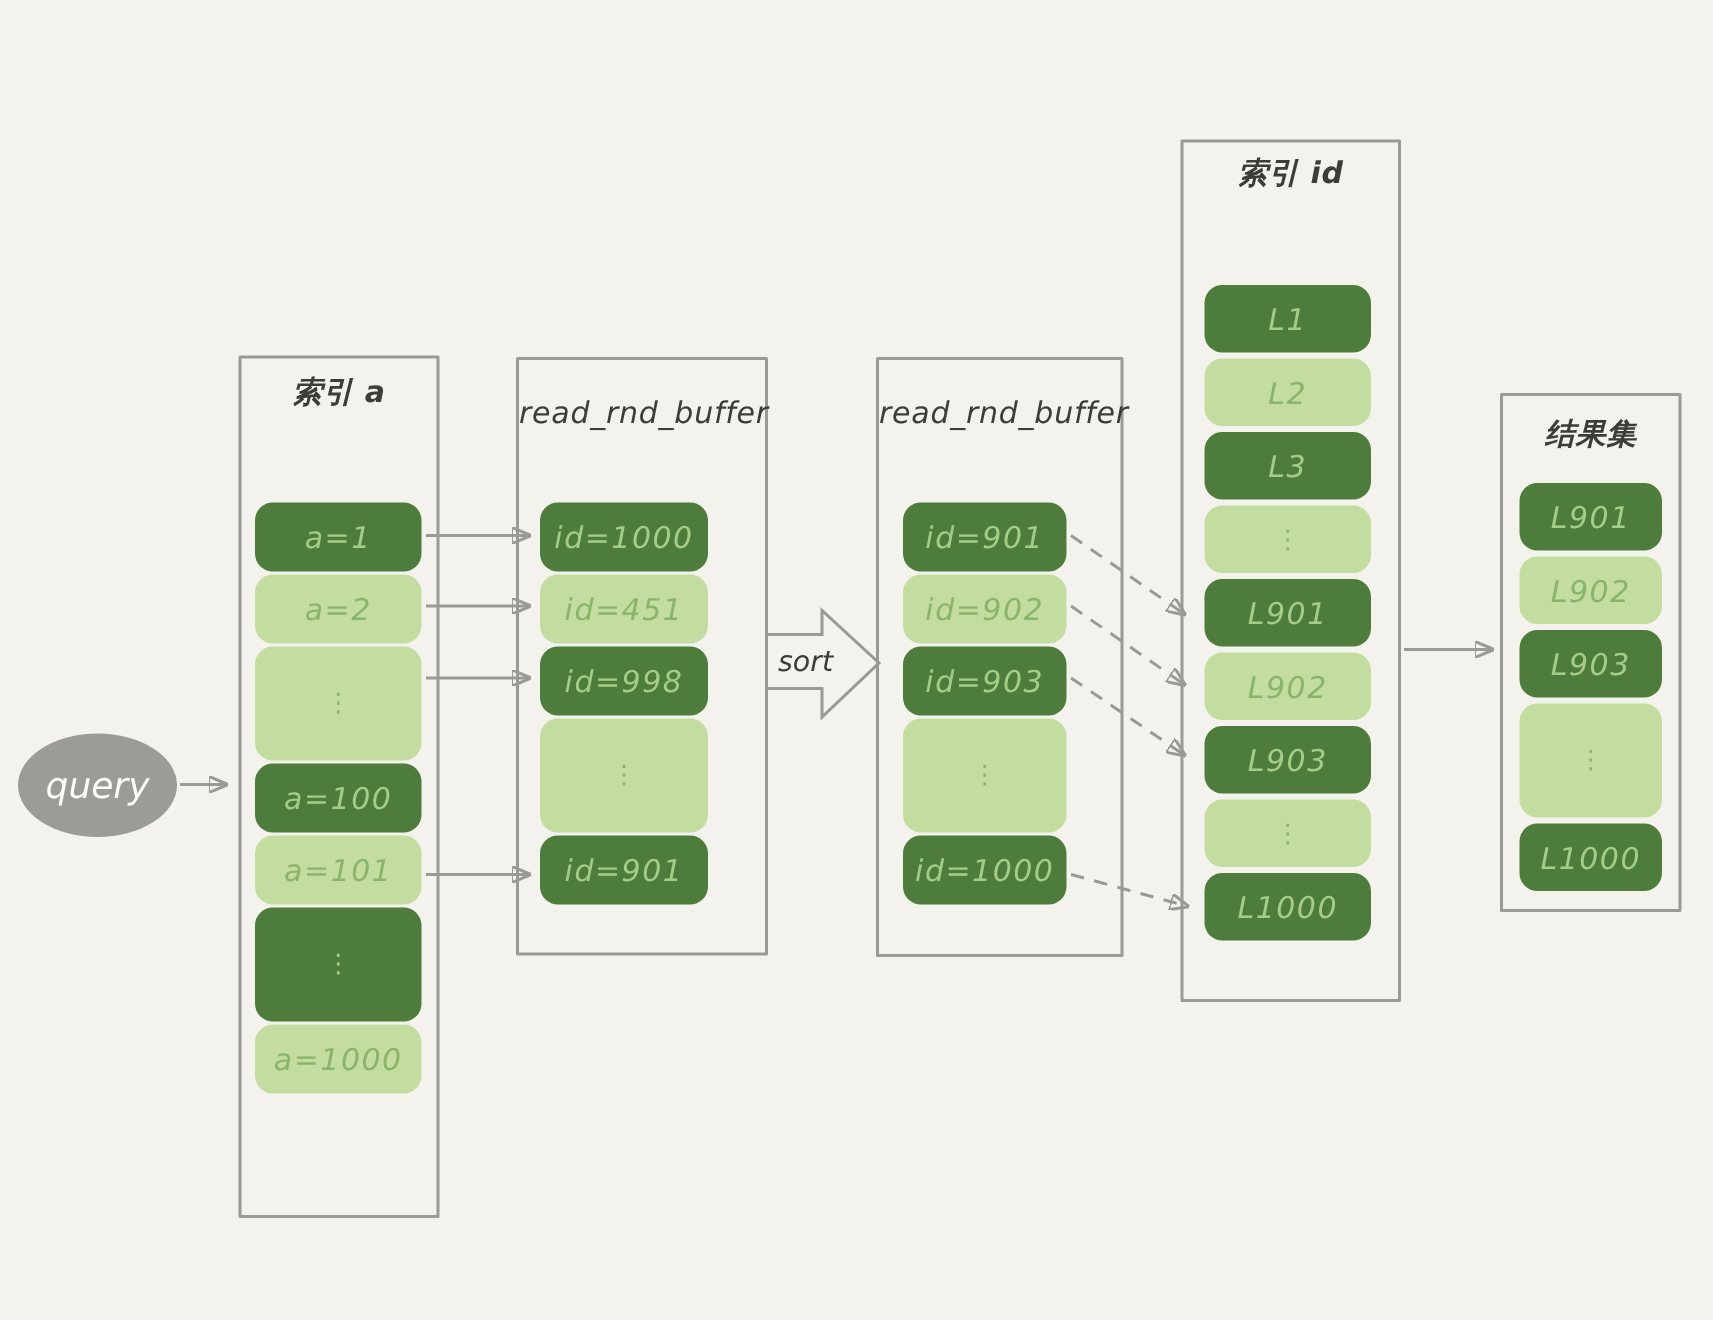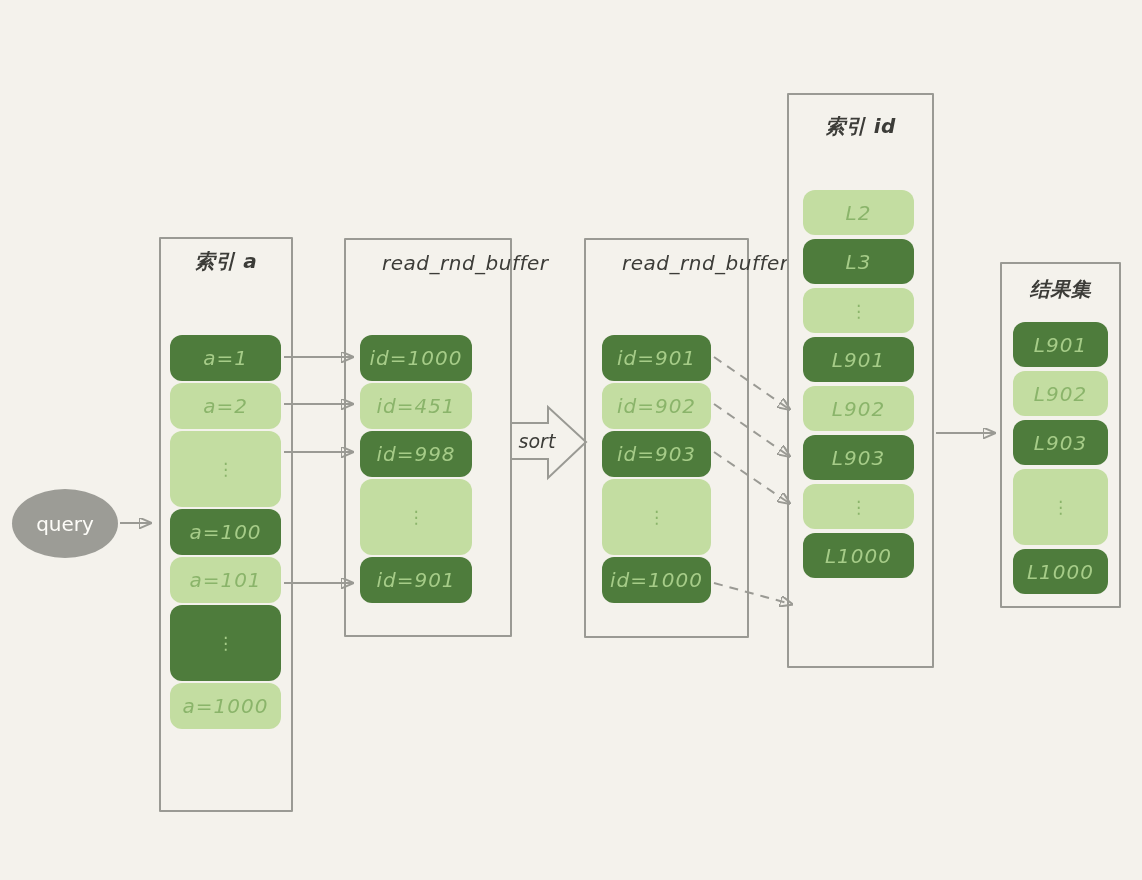--- a/index.html
+++ b/index.html
@@ -27,22 +27,22 @@
   .panel-title{
     width:100%;text-align:center;color:var(--title-text);
     font-size:20px;font-style:italic;letter-spacing:.5px;
   }
   .p1{left:159px;top:237px;width:134px;height:575px;}
   .p2{left:344px;top:238px;width:168px;height:399px;}
   .p3{left:584px;top:238px;width:165px;height:400px;}
   .p4{left:787px;top:93px;width:147px;height:575px;}
   .p5{left:1000px;top:262px;width:121px;height:346px;}
   .p1 .panel-title{margin-top:9px;}
-  .p2 .panel-title,.p3 .panel-title{margin-top:11px;padding-left:36px;}
-  .p4 .panel-title{margin-top:18px;}
+  .p2 .panel-title,.p3 .panel-title{margin-top:23px;}
+  .p4 .panel-title{margin-top:7px;}
   .p5 .panel-title{margin-top:12px;}
   .p1 .panel-title,.p4 .panel-title,.p5 .panel-title{font-weight:bold;}
   .cells{
     position:absolute;display:flex;flex-direction:column;
   }
   .p1 .cells{top:96px;left:9px;right:10px;gap:2px;}
   .p2 .cells{top:95px;left:14px;right:38px;gap:2px;}
   .p3 .cells{top:95px;left:16px;right:36px;gap:2px;}
   .p4 .cells{top:95px;left:14px;right:18px;gap:4px;}
   .p5 .cells{top:58px;left:11px;right:11px;gap:4px;}
@@ -54,21 +54,21 @@
   .p1 .cell,.p2 .cell,.p3 .cell{height:46px;}
   .cell.dark{background:var(--cell-dark);color:var(--cell-dark-text);}
   .cell.light{background:var(--cell-light);color:var(--cell-light-text);}
   .cell.tall{height:76px;}
   .p1 .cell.tall{height:76px;}
   .cell.ellipsis{font-style:normal;font-size:17px;letter-spacing:0;}
   #query-bubble{
     position:absolute;left:12px;top:489px;width:106px;height:69px;
     background:var(--bubble);border-radius:50%;
     display:flex;align-items:center;justify-content:center;
-    color:var(--bubble-text);font-size:20px;
+    color:var(--bubble-text);font-size:24px;font-style:italic;
   }
   #sort-label{
     position:absolute;left:510px;top:430px;width:54px;text-align:center;
     color:var(--title-text);font-size:19px;font-style:italic;
   }
   #connector-layer{
     position:absolute;left:0;top:0;width:1142px;height:880px;
     pointer-events:none;
   }
   #connector-layer line,#connector-layer path,#connector-layer polygon{
@@ -115,20 +115,21 @@
         <div class="cell light">id=902</div>
         <div class="cell dark">id=903</div>
         <div class="cell light ellipsis tall">⋮</div>
         <div class="cell dark">id=1000</div>
       </div>
   </section>
 
   <section class="panel p4">
     <div class="panel-title">索引 id</div>
     <div class="cells">
+        <div class="cell dark">L1</div>
         <div class="cell light">L2</div>
         <div class="cell dark">L3</div>
         <div class="cell light ellipsis">⋮</div>
         <div class="cell dark">L901</div>
         <div class="cell light">L902</div>
         <div class="cell dark">L903</div>
         <div class="cell light ellipsis">⋮</div>
         <div class="cell dark">L1000</div>
       </div>
   </section>

